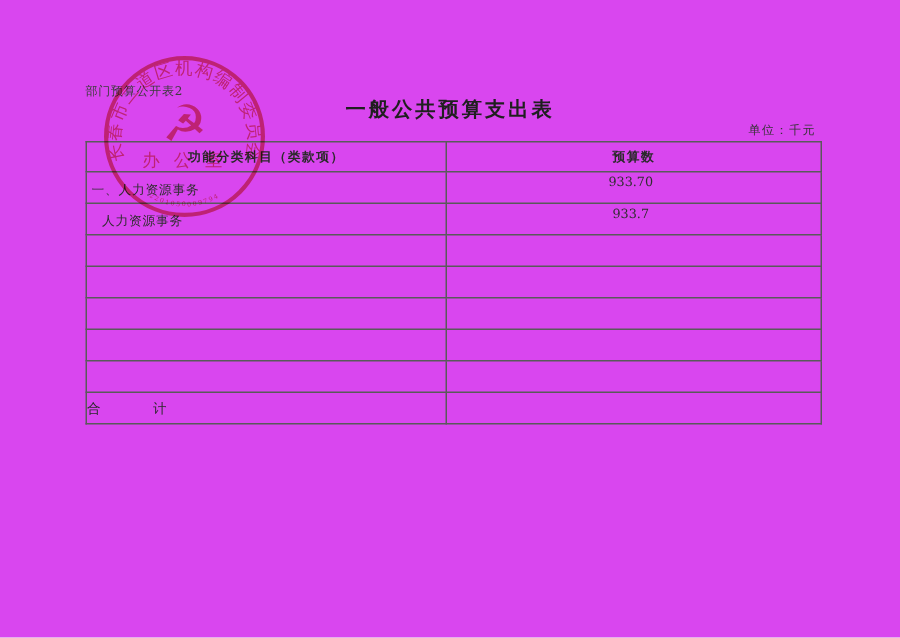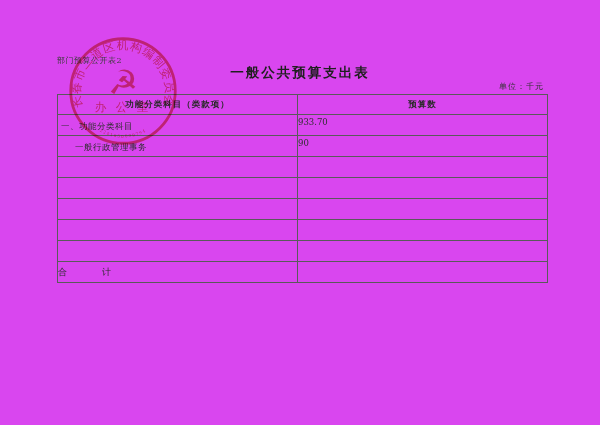--- a/index.html
+++ b/index.html
@@ -39,21 +39,21 @@
   tr.hdr th {
     height:20px; text-align:center; vertical-align:middle;
     font-size:8.5px; font-weight:bold; color:#2a2a2a; letter-spacing:1px;
   }
   tr.body-row { height:21px; }
   td.label-cell {
     vertical-align:bottom; font-size:8.5px; color:#2e2e2e;
     padding-bottom:2px; letter-spacing:0.5px;
   }
   td.value-cell {
-    vertical-align:top; text-align:left; font-size:8.5px;
+    vertical-align:top; text-align:center; font-size:8.5px;
     padding:2px 4px 0 0; color:#2e2e2e;margin-top:44px;
   }
   td.indent-0 { padding-left:3px; }
   td.indent-1 { padding-left:10px; }
   td.indent-2 { padding-left:13px; }
   td.indent-3 { padding-left:17px; }
   td.total-cell {
     text-align:left; vertical-align:middle;
     font-size:9px; font-weight:bold; letter-spacing:2px; color:#2a2a2a;
   }
@@ -80,26 +80,26 @@
     <colgroup>
         <col class="c1">
         <col class="c2">
       </colgroup>
     <tbody>
         <tr class="hdr">
       <th>功能分类科目（类款项）</th>
       <th>预算数</th>
     </tr>
     <tr class="body-row">
-      <td class="label-cell indent-0">一、功能分类科目</td>
+      <td class="label-cell indent-0">一、人力资源事务</td>
       <td class="value-cell">933.70</td>
     </tr>
     <tr class="body-row">
-      <td class="label-cell indent-3">一般行政管理事务</td>
-      <td class="value-cell">90</td>
+      <td class="label-cell indent-1">人力资源事务</td>
+      <td class="value-cell">933.7</td>
     </tr>
     <tr class="body-row">
       <td class="label-cell indent-0"></td>
       <td class="value-cell"></td>
     </tr>
     <tr class="body-row">
       <td class="label-cell indent-0"></td>
       <td class="value-cell"></td>
     </tr>
     <tr class="body-row">

